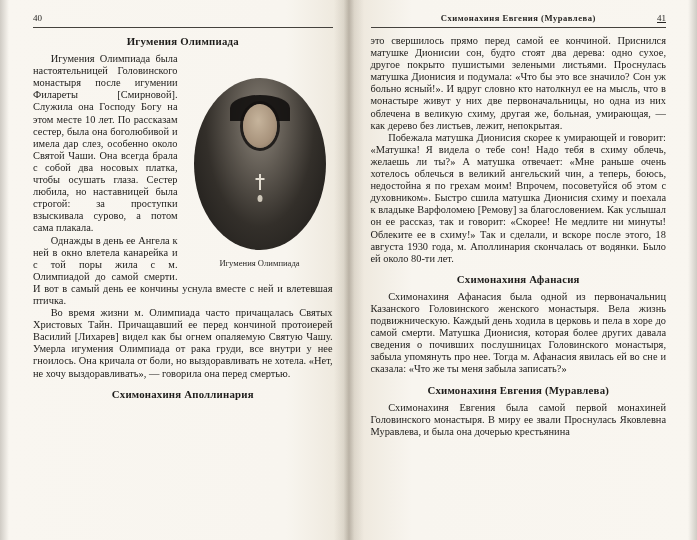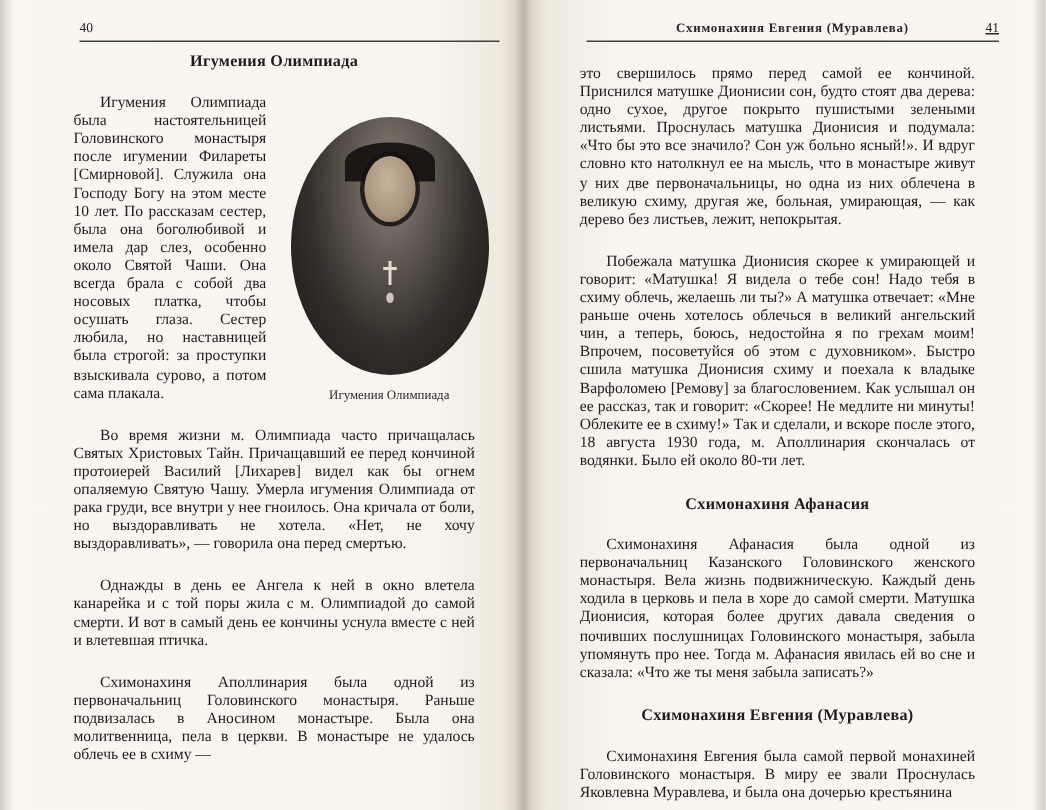--- a/index.html
+++ b/index.html
@@ -12,27 +12,27 @@
   .page.left{padding:13px 16px 10px 33px;background:linear-gradient(to right,#f9f6f0 0%,#f8f5ef 82%,#ece6da 100%);}
   .page.right{padding:13px 31px 10px 22px;background:linear-gradient(to left,#f9f6f0 0%,#f8f5ef 82%,#ece6da 100%);}
   .gutter{position:absolute;left:334px;top:0;width:30px;height:100%;pointer-events:none;
     background:linear-gradient(to right,rgba(70,58,44,0) 0%,rgba(70,58,44,.10) 32%,rgba(70,58,44,.30) 50%,rgba(70,58,44,.10) 68%,rgba(70,58,44,0) 100%);}
   .edge-l{position:absolute;left:0;top:0;width:9px;height:100%;pointer-events:none;
     background:linear-gradient(to right,rgba(40,32,22,.20),rgba(40,32,22,0));}
   .edge-r{position:absolute;right:0;top:0;width:9px;height:100%;pointer-events:none;
     background:linear-gradient(to left,rgba(40,32,22,.20),rgba(40,32,22,0));}
 
   .pagehead{display:flex;align-items:flex-start;font-size:8.6px;letter-spacing:.5px;
-    color:#262523;padding-bottom:4px;border-bottom:1px solid #45423d;margin-bottom:7px;margin-left:20px;}
+    color:#262523;padding-bottom:4px;border-bottom:1px solid #45423d;margin-bottom:7px;}
   .pagehead .num{width:26px;font-size:9px;letter-spacing:0;}
   .pagehead .num.right{text-align:right;text-decoration:underline;}
   .pagehead .title{flex:1;text-align:center;font-weight:bold;}
 
   .body{font-size:10.4px;line-height:12.1px;text-align:justify;}
-  .body p{margin:16px;text-indent:1.7em;font-family:Liberation Serif, serif;}
+  .body p{margin:0;text-indent:1.7em;font-family:Liberation Serif, serif;}
   .body p.noindent{text-indent:0;}
   h3.sect{font-size:10.8px;font-weight:bold;text-align:center;margin:8px 0 6px;letter-spacing:.2px;}
   h3.sect.first{margin-top:2px;}
 
   .photo{float:right;width:146px;margin:24px 0 2px 9px;text-align:center;}
   .frame{position:relative;width:146px;height:176px;overflow:hidden;}
   .oval{position:absolute;left:7px;top:1px;width:132px;height:172px;border-radius:50%;
     background:radial-gradient(ellipse at 50% 26%,#8b847a 0%,#605a52 28%,#332f2a 58%,#1a1816 100%);}
   .face{position:absolute;left:50%;top:27px;width:34px;height:44px;transform:translateX(-50%);
     border-radius:50%;background:radial-gradient(ellipse at 45% 38%,#c6b49c 0%,#a8937c 62%,#7e6d5a 100%);
@@ -64,24 +64,24 @@
           <div class="veil"></div>
           <div class="face"></div>
           <div class="cross-v"></div>
           <div class="cross-h"></div>
           <div class="medal"></div>
         </div>
         <div class="caption">Игумения Олимпиада</div>
       </div>
 
       <p>Игумения Олимпиада была настоятельницей Головинского монастыря после игумении Филареты [Смирновой]. Служила она Господу Богу на этом месте 10 лет. По рассказам сестер, была она боголюбивой и имела дар слез, особенно около Святой Чаши. Она всегда брала с собой два носовых платка, чтобы осушать глаза. Сестер любила, но наставницей была строгой: за проступки взыскивала сурово, а потом сама плакала.</p>
+      <p>Однажды в день ее Ангела к ней в окно влетела канарейка и с той поры жила с м. Олимпиадой до самой смерти. И вот в самый день ее кончины уснула вместе с ней и влетевшая птичка.</p>
       <p>Во время жизни м. Олимпиада часто причащалась Святых Христовых Тайн. Причащавший ее перед кончиной протоиерей Василий [Лихарев] видел как бы огнем опаляемую Святую Чашу. Умерла игумения Олимпиада от рака груди, все внутри у нее гноилось. Она кричала от боли, но выздоравливать не хотела. «Нет, не хочу выздоравливать», — говорила она перед смертью.</p>
-      <p>Однажды в день ее Ангела к ней в окно влетела канарейка и с той поры жила с м. Олимпиадой до самой смерти. И вот в самый день ее кончины уснула вместе с ней и влетевшая птичка.</p>
 
-      <p>Схимонахиня Аполлинария была одной из первоначальниц Головинского монастыря. Раньше подвизалась в Аносином монастыре. Была она молитвенница, пела в церкви. В монастыре не удалось облечь ее в схиму —</p>
+      <h3 class="sect">Схимонахиня Аполлинария</h3>
     </div>
   </div>
 
   <div class="page right">
     <div class="pagehead">
       <span class="num"></span>
       <span class="title">Схимонахиня Евгения (Муравлева)</span>
       <span class="num right">41</span>
     </div>
     <div class="body">

